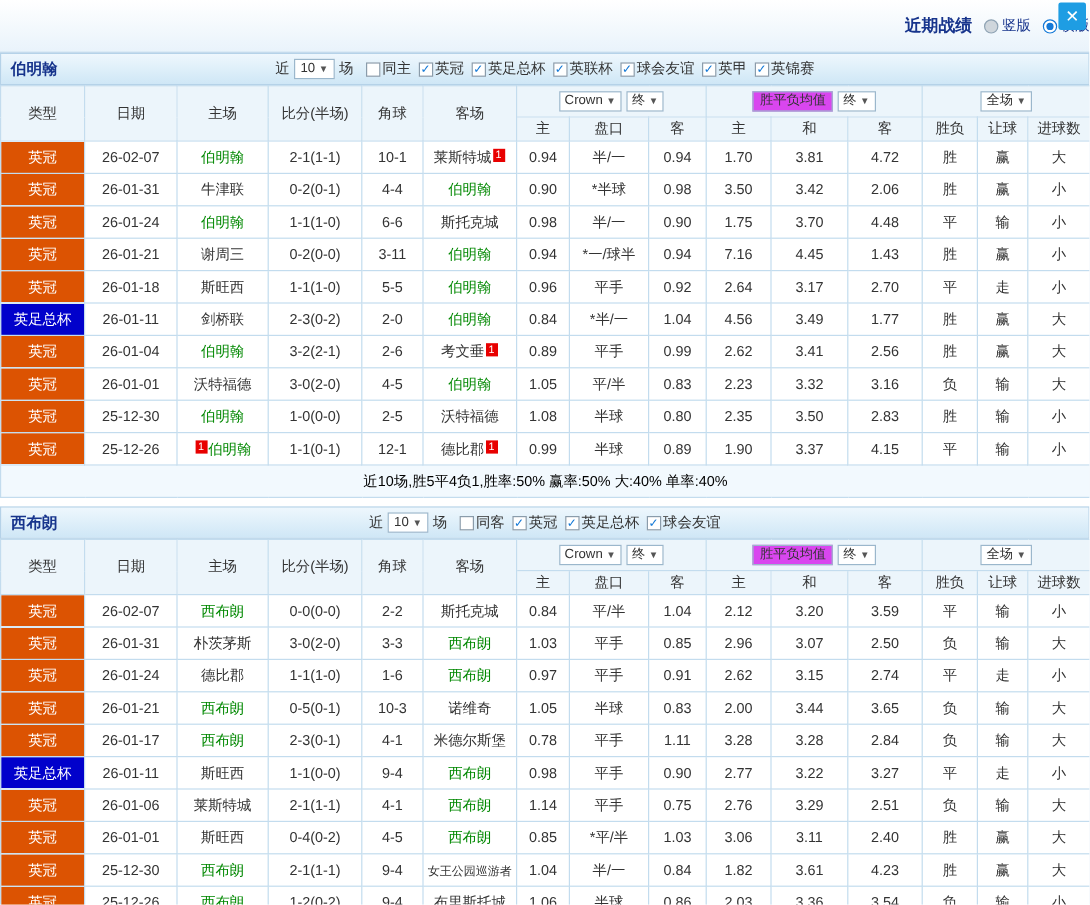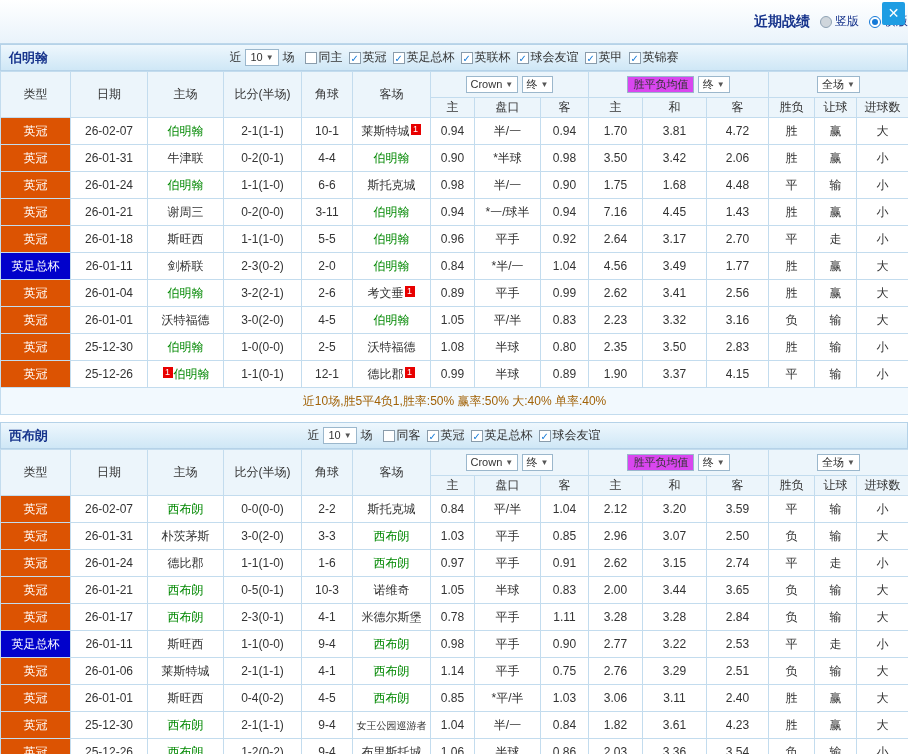--- a/index.html
+++ b/index.html
@@ -44,21 +44,21 @@
   .grid tbody tr{height:27px;}
   td.lg{background:#dc5302;color:#fff;}
   td.lg.cup{background:#0101cb;color:#fff;}
   .score{color:#e80000;}
   .focal{color:#008800;}
   .res-r{color:#e80000;}
   .res-b{color:#2222dd;}
   .res-g{color:#008800;}
   .bdg{display:inline-block;min-width:10px;height:11px;line-height:11px;background:#e80000;color:#fff;
        font-size:9px;vertical-align:3px;padding:0 1px;margin:0 1px;}
-  tr.summary td{height:26px;background:#f2f9fe;color:#a16207;font-size:12px;margin-left:33px;}
+  tr.summary td{height:26px;background:#f2f9fe;color:#000000;font-size:12px;margin-left:33px;}
 </style>
 </head>
 <body>
 
 <div class="page">
 
   <div class="topbar">
     <div class="titlegroup">
       <span class="title">近期战绩</span>
       <span class="radio-item">
@@ -216,21 +216,21 @@
           <td class="lg">英冠</td>
           <td>26-01-24</td>
           <td><span class="focal">伯明翰</span></td>
           <td class="score">1-1(1-0)</td>
           <td>6-6</td>
           <td><span>斯托克城</span></td>
           <td>0.98</td>
           <td>半/一</td>
           <td>0.90</td>
           <td>1.75</td>
-          <td>1.68</td>
+          <td>3.70</td>
           <td>4.48</td>
           <td class="res-b">平</td>
           <td class="res-g">输</td>
           <td class="res-g">小</td>
         </tr>
         <tr>
           <td class="lg">英冠</td>
           <td>26-01-21</td>
           <td><span>谢周三</span></td>
           <td class="score">0-2(0-0)</td>
@@ -537,21 +537,21 @@
           <td>26-01-11</td>
           <td><span>斯旺西</span></td>
           <td class="score">1-1(0-0)</td>
           <td>9-4</td>
           <td><span class="focal">西布朗</span></td>
           <td>0.98</td>
           <td>平手</td>
           <td>0.90</td>
           <td>2.77</td>
           <td>3.22</td>
-          <td>2.53</td>
+          <td>3.27</td>
           <td class="res-b">平</td>
           <td class="res-b">走</td>
           <td class="res-g">小</td>
         </tr>
         <tr>
           <td class="lg">英冠</td>
           <td>26-01-06</td>
           <td><span>莱斯特城</span></td>
           <td class="score">2-1(1-1)</td>
           <td>4-1</td>

